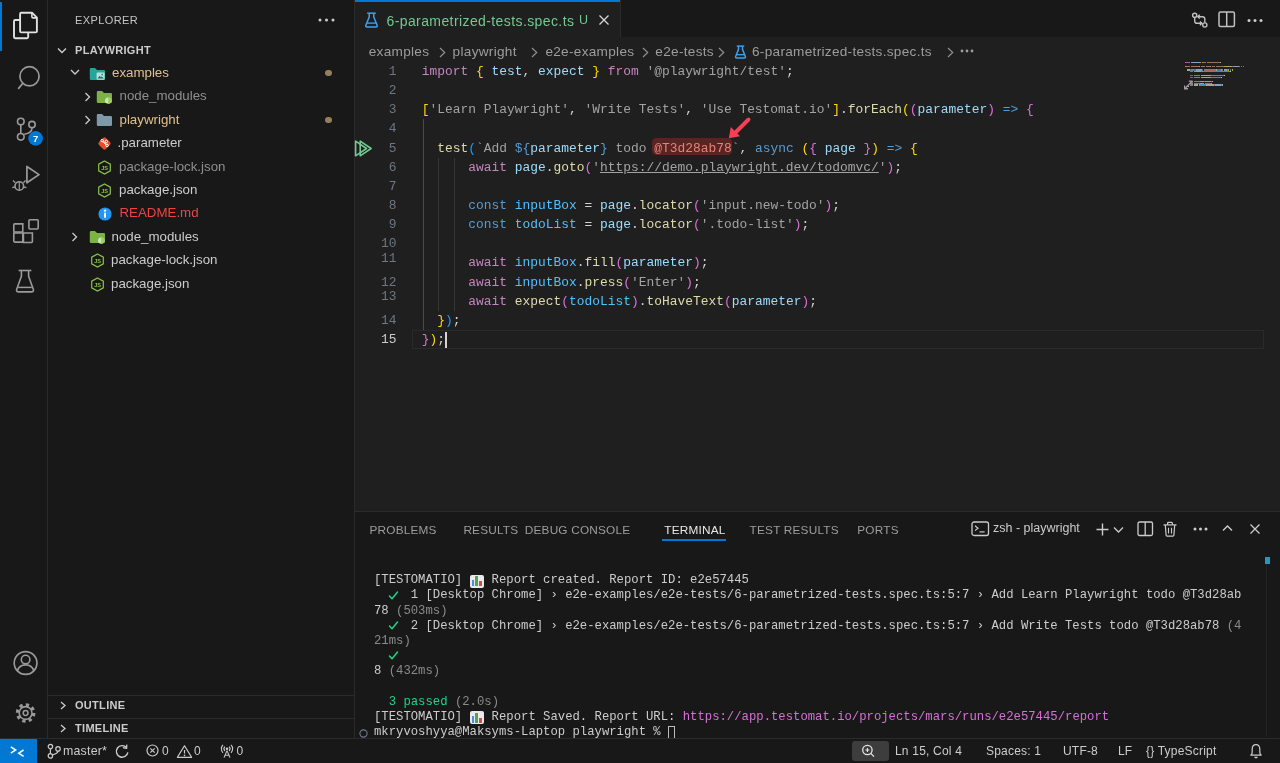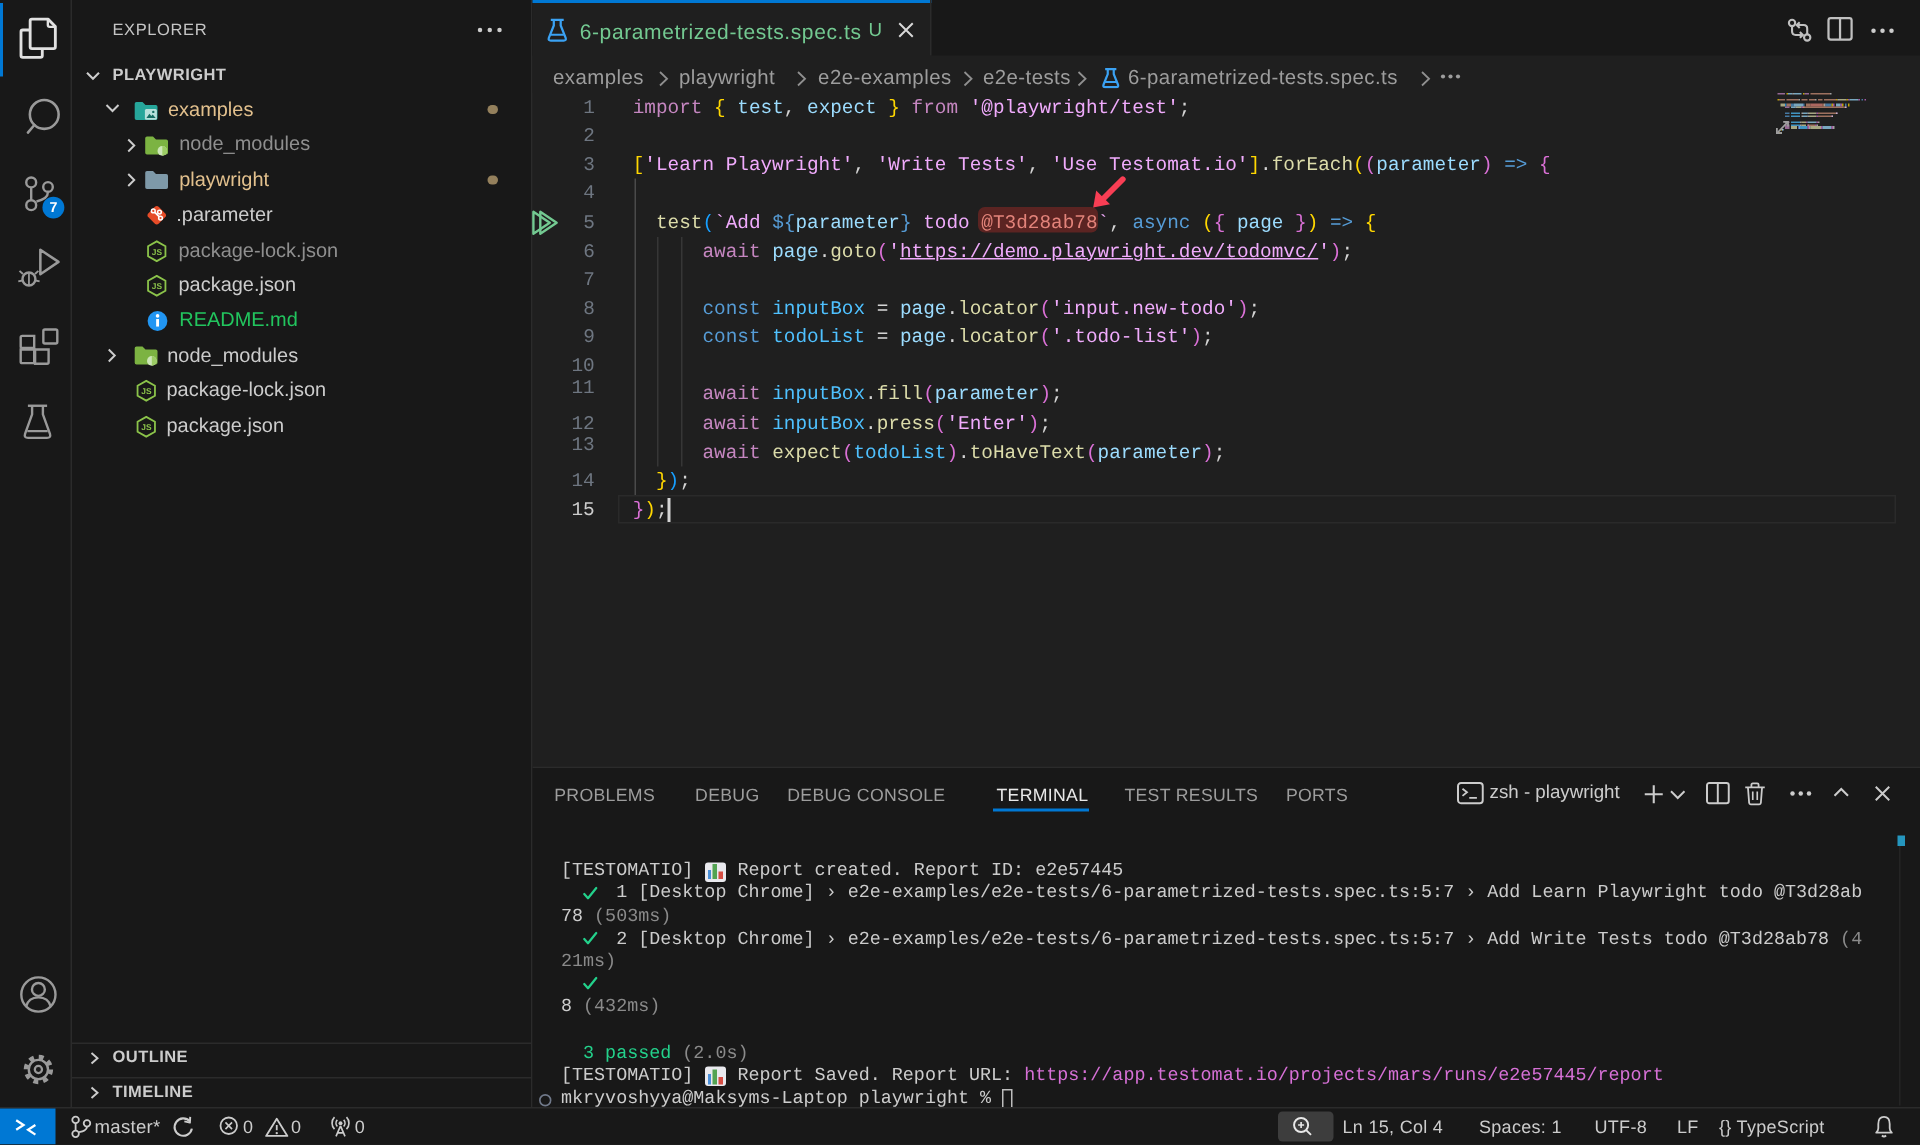--- a/index.html
+++ b/index.html
@@ -1,21 +1,21 @@
 <!DOCTYPE html>
 <html><head><meta charset="utf-8"><style>
 *{margin:0;padding:0}
 html,body{width:1280px;height:763px;background:#1f1f1f;overflow:hidden;font-family:"Liberation Sans",sans-serif}
 .abs{position:absolute}
 #root{position:relative;width:1280px;height:763px}
 .cl{position:absolute;left:421.8px;height:19.142px;line-height:19.142px;font-family:"Liberation Mono",monospace;font-size:12.9167px;white-space:pre}
 .ln,.lnc{position:absolute;left:355px;width:41.5px;text-align:right;height:19.142px;line-height:19.142px;font-family:"Liberation Mono",monospace;font-size:12.9167px;color:#6e7681}
 .lnc{color:#cccccc}
 .kp{color:#C586C0} .kb{color:#569CD6} .vb{color:#9CDCFE} .vc{color:#4FC1FF}
-.fn{color:#DCDCAA} .st{color:#f0abfc} .pw{color:#D4D4D4}
+.fn{color:#DCDCAA} .st{color:#a3a3a3} .pw{color:#D4D4D4}
 .b1{color:#FFD700} .b2{color:#DA70D6} .b3{color:#179FFF} .tag{color:#e2837a}
 .trow{position:absolute;left:374.0px;height:15.17px;line-height:15.17px;font-family:Liberation Mono, monospace;font-size:12.250px;white-space:pre}
 .tw{color:#cccccc} .tg{color:#23d18b} .td{color:#8a8a8a} .tm{color:#d670d6}
 .tlbl{font-size:13.3px;height:18px;line-height:18px}
 .stxt{top:744px;font-size:12px;letter-spacing:0.2px;color:#cccccc}
 </style></head>
 <body>
 <div id="root">
 <div class="abs" style="left:0;top:0;width:48px;height:738px;background:#181818;border-right:1px solid #2b2b2b;box-sizing:border-box"></div>
 <div class="abs" style="left:48px;top:0;width:307px;height:738px;background:#181818;border-right:1px solid #2b2b2b;box-sizing:border-box"></div>
@@ -125,21 +125,21 @@
 <svg class="abs" style="left:97px;top:183.1px" width="15" height="15" viewBox="0 0 15 15">
       <path d="M7.5 0.9 L13.3 4.2 V10.8 L7.5 14.1 L1.7 10.8 V4.2 Z" stroke="#8bc34a" stroke-width="1.2" fill="none"></path>
       <text x="7.6" y="9.7" font-size="5.6" font-weight="bold" fill="#8bc34a" text-anchor="middle" font-family="Liberation Sans">JS</text>
     </svg>
 <div class="abs tlbl" style="left:119px;top:180.9px;color:#cccccc">package.json</div>
 <svg class="abs" style="left:97.5px;top:206.5px" width="14" height="14" viewBox="0 0 14 14">
       <circle cx="7" cy="7" r="6.6" fill="#2196f3"></circle>
       <rect x="6.1" y="5.7" width="1.9" height="5" fill="#fff"></rect>
       <circle cx="7.05" cy="3.6" r="1.2" fill="#fff"></circle>
     </svg>
-<div class="abs tlbl" style="left:119.5px;top:204.3px;color:#22c55e">README.md</div>
+<div class="abs tlbl" style="left:119.5px;top:204.3px;color:#ef4444">README.md</div>
 <svg class="abs" style="left:69.5px;top:231.9px" width="10" height="10" viewBox="0 0 10 10">
       <path d="M2.5 1 L6.5 5 L2.5 9" stroke="#cccccc" stroke-width="1.3" fill="none"></path>
     </svg>
 <svg class="abs" style="left:88.5px;top:230.4px" width="17" height="14" viewBox="0 0 17 14">
       <path d="M0.8 2.2 Q0.8 1 2 1 H6 L8 3 H14.8 Q16 3 16 4.2 V11.8 Q16 13 14.8 13 H2 Q0.8 13 0.8 11.8 Z" fill="#7cb342"></path>
       <circle cx="12.2" cy="10.6" r="3.2" fill="#cde6b8"></circle>
       <path d="M12.2 7.4 A3.2 3.2 0 0 1 12.2 13.8" fill="#9ccc65"></path>
     </svg>
 <div class="abs tlbl" style="left:111.5px;top:227.7px;color:#cccccc">node_modules</div>
 <svg class="abs" style="left:89.5px;top:253.3px" width="15" height="15" viewBox="0 0 15 15">
@@ -376,21 +376,21 @@
 <div style="position:absolute;left:1186.0px;top:88.1px;width:0.7px;height:1.2px;background:#FFD700;opacity:.72"></div>
 <div style="position:absolute;left:1186.8px;top:88.1px;width:0.7px;height:1.2px;background:#D4D4D4;opacity:.72"></div>
 <svg class="abs" style="left:1183px;top:79px" width="11" height="11" viewBox="0 0 11 11">
  <path d="M2 9.5 L8.6 2.6" stroke="#9f9f9f" stroke-width="1.2"></path>
  <path d="M5.8 2.2 L9 2.2 L9 5.4" stroke="#9f9f9f" stroke-width="1.2" fill="none"></path>
  <path d="M1.6 6.4 L1.6 9.8 L5 9.8" stroke="#9f9f9f" stroke-width="1.2" fill="none"></path>
 </svg>
 
 <div class="abs" style="left:355px;top:511px;width:925px;height:227px;background:#181818;border-top:1px solid #2b2b2b;box-sizing:border-box"></div>
 <div class="abs" style="left:369.5px;top:522.5px;font-size:11.8px;letter-spacing:0.2px;color:#9d9d9d">PROBLEMS</div>
-    <div class="abs" style="left:463.4px;top:522.5px;font-size:11.8px;letter-spacing:0.2px;color:#9d9d9d">DEBUG</div>
+    <div class="abs" style="left:463.4px;top:522.5px;font-size:11.8px;letter-spacing:0.2px;color:#9d9d9d">RESULTS</div>
     <div class="abs" style="left:524.8px;top:522.5px;font-size:11.8px;letter-spacing:0.2px;color:#9d9d9d">DEBUG CONSOLE</div>
     <div class="abs" style="left:664.3px;top:522.5px;font-size:11.8px;letter-spacing:0.2px;color:#e8e8e8">TERMINAL</div>
     <div class="abs" style="left:749.6px;top:522.5px;font-size:11.8px;letter-spacing:0.2px;color:#9d9d9d">TEST RESULTS</div>
     <div class="abs" style="left:857.3px;top:522.5px;font-size:11.8px;letter-spacing:0.2px;color:#9d9d9d">PORTS</div>
 <div class="abs" style="left:662px;top:539.2px;width:64px;height:1.8px;background:#0078d4"></div>
 <svg class="abs" style="left:971px;top:521px" width="19" height="16" viewBox="0 0 19 16">
  <rect x="1" y="1" width="16.5" height="13.5" rx="2" stroke="#cccccc" stroke-width="1.3" fill="none"></rect>
  <path d="M4 4.8 L7 7.2 L4 9.6" stroke="#cccccc" stroke-width="1.2" fill="none"></path>
  <line x1="8.5" y1="10.9" x2="13.6" y2="10.9" stroke="#cccccc" stroke-width="1.2"></line>
 </svg>

